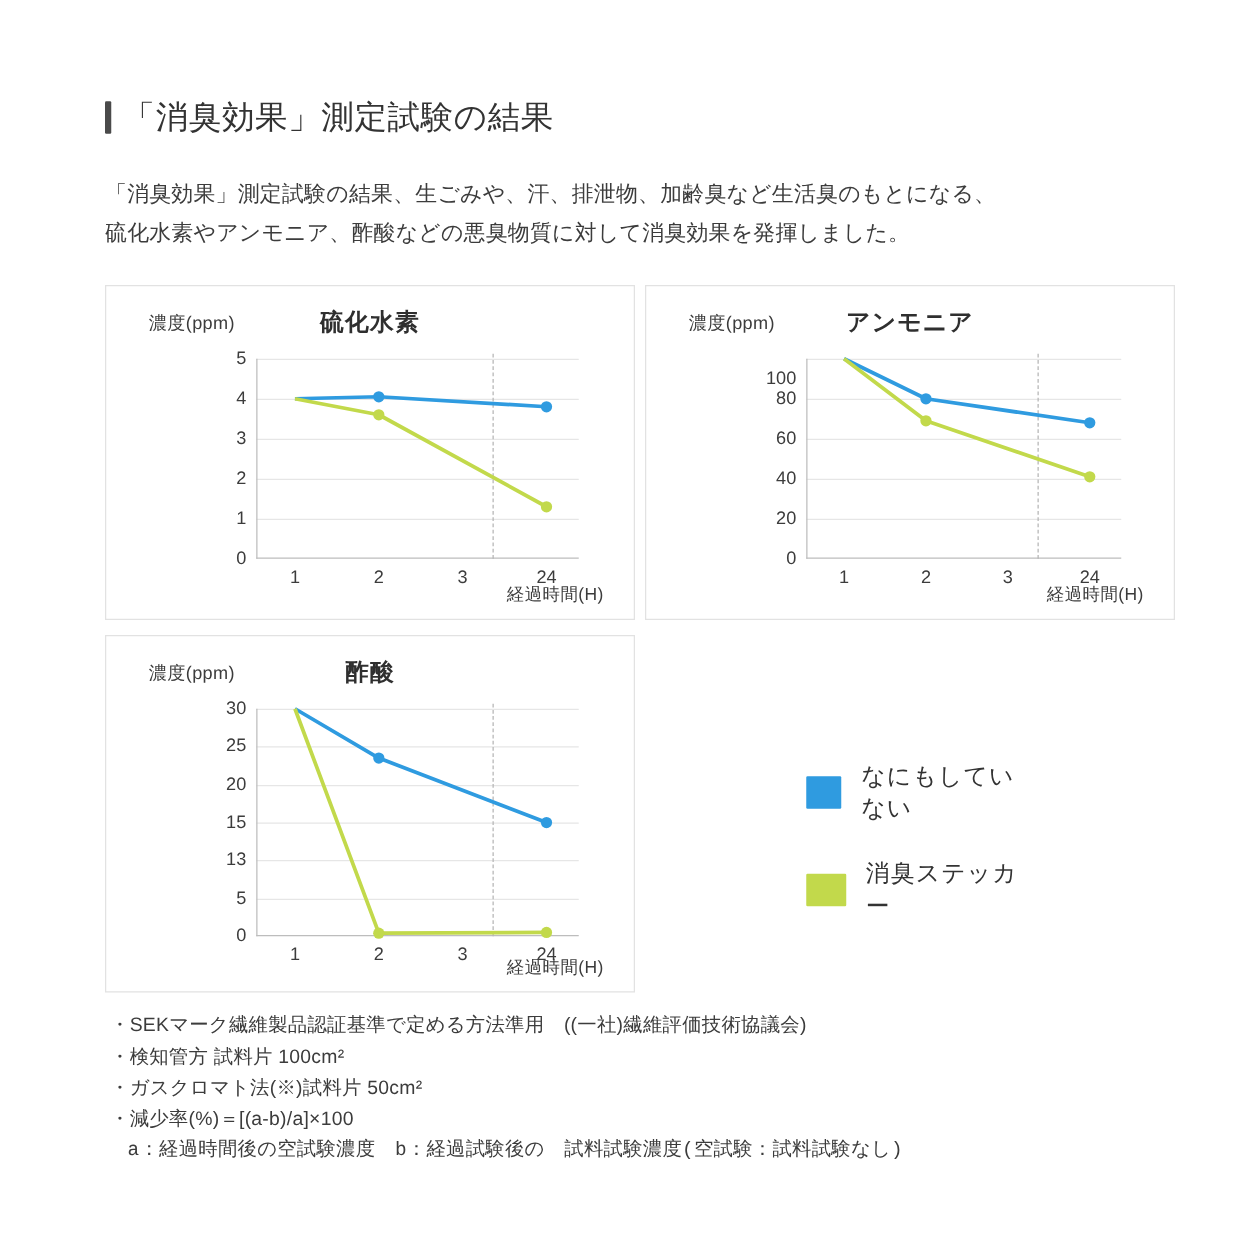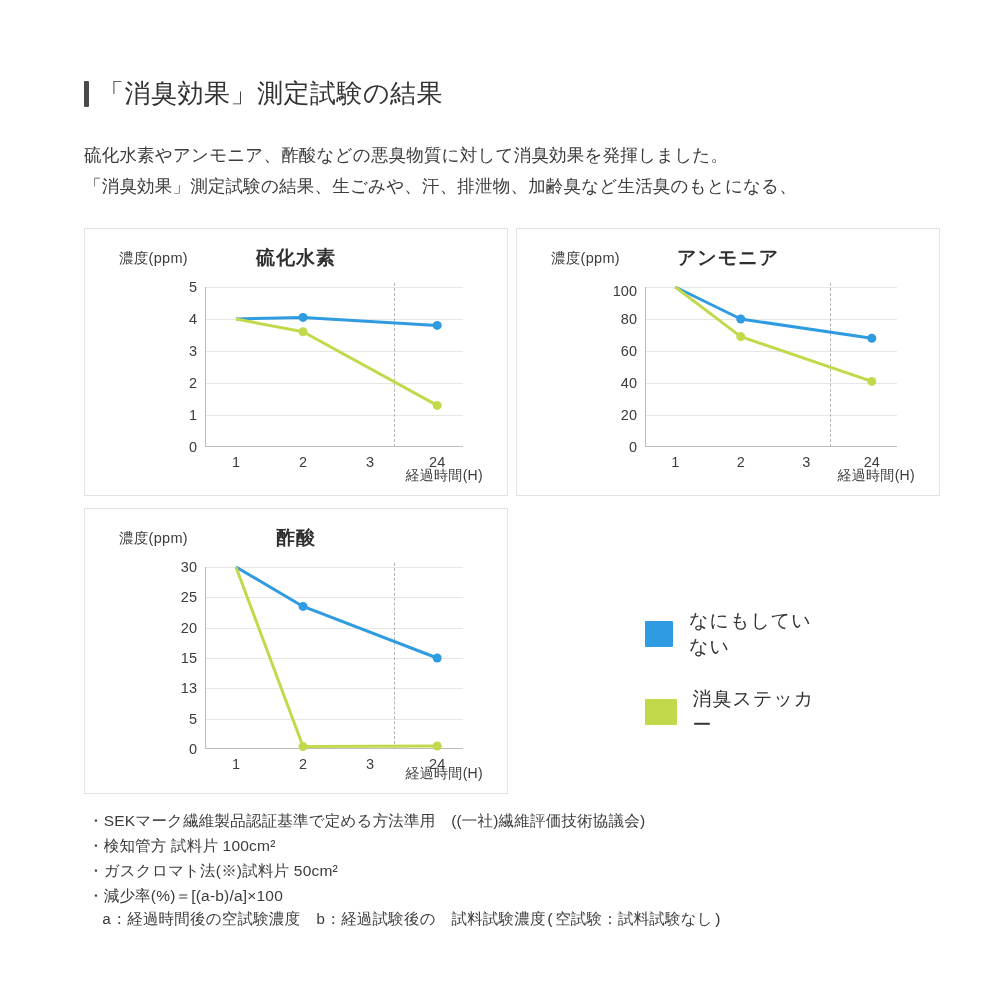--- a/index.html
+++ b/index.html
@@ -105,22 +105,22 @@
 <body>
 
 <div class="page">
 
   <div class="heading">
     <div class="bar"></div>
     <div class="title">「消臭効果」測定試験の結果</div>
   </div>
 
   <div class="intro">
+    <div>「消臭効果」測定試験の結果、生ごみや、汗、排泄物、加齢臭など生活臭のもとになる、</div>
     <div>硫化水素やアンモニア、酢酸などの悪臭物質に対して消臭効果を発揮しました。</div>
-    <div>「消臭効果」測定試験の結果、生ごみや、汗、排泄物、加齢臭など生活臭のもとになる、</div>
   </div>
 
   <div class="card" id="card-h2s">
     <div class="unit">濃度(ppm)</div>
     <div class="chart-title">硫化水素</div>
     <div class="plot" id="plot-h2s">
         <div class="ytick" style="top: 160px;">0</div>
         <div class="gridline" style="top: 128px;"></div>
         <div class="ytick" style="top: 128px;">1</div>
         <div class="gridline" style="top: 96px;"></div>
@@ -157,21 +157,21 @@
         <div class="ytick" style="top: 160px;">0</div>
         <div class="gridline" style="top: 128px;"></div>
         <div class="ytick" style="top: 128px;">20</div>
         <div class="gridline" style="top: 96px;"></div>
         <div class="ytick" style="top: 96px; text-align: right;">40</div>
         <div class="gridline" style="top: 64px;"></div>
         <div class="ytick" style="top: 64px;">60</div>
         <div class="gridline" style="top: 32px;"></div>
         <div class="ytick" style="top: 32px;">80</div>
         <div class="gridline" style="top: 0px;"></div>
-        <div class="ytick" style="top: 4px;">100</div>
+        <div class="ytick" style="top: 16px;">100</div>
         <div class="axis-y"></div>
         <div class="axis-x"></div>
         <div class="xtick" style="left: 30.24px;">1</div>
         <div class="xtick" style="left: 95.76px;">2</div>
         <div class="xtick" style="left: 161.28px;">3</div>
         <div class="xtick" style="left: 226.8px;">24</div>
         <div class="dashed" style="left: 184.867px;"></div>
         <svg width="252" height="160">
           <polyline points="30.24,0 95.75999999999999,32 226.8,51.19999999999999" fill="none" stroke="#2f9be0" stroke-width="3" stroke-linejoin="round"></polyline>
           <circle cx="95.75999999999999" cy="32" r="4.5" fill="#2f9be0"></circle>

